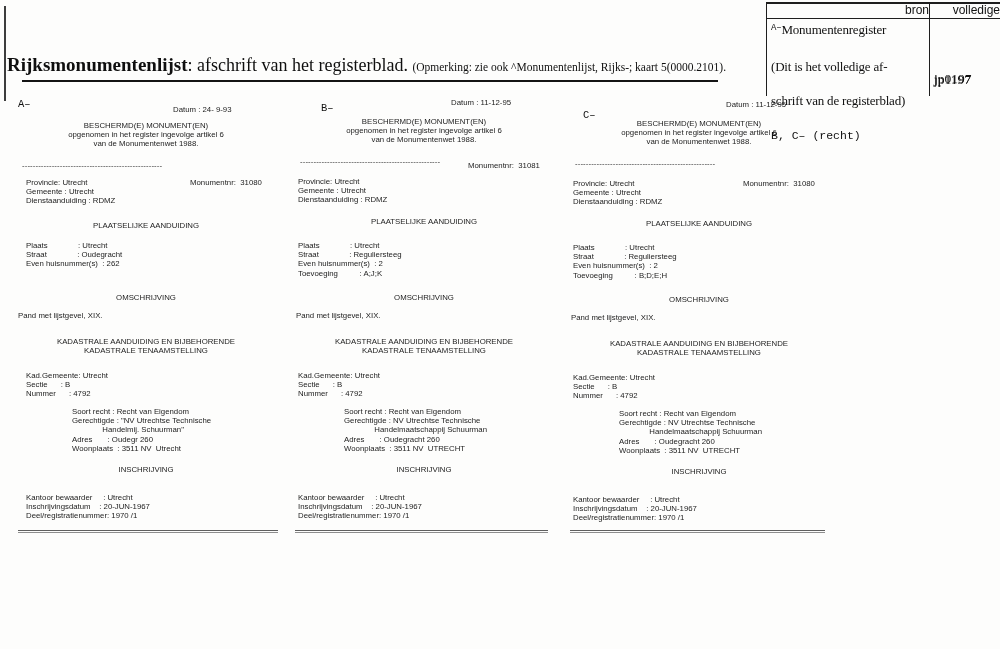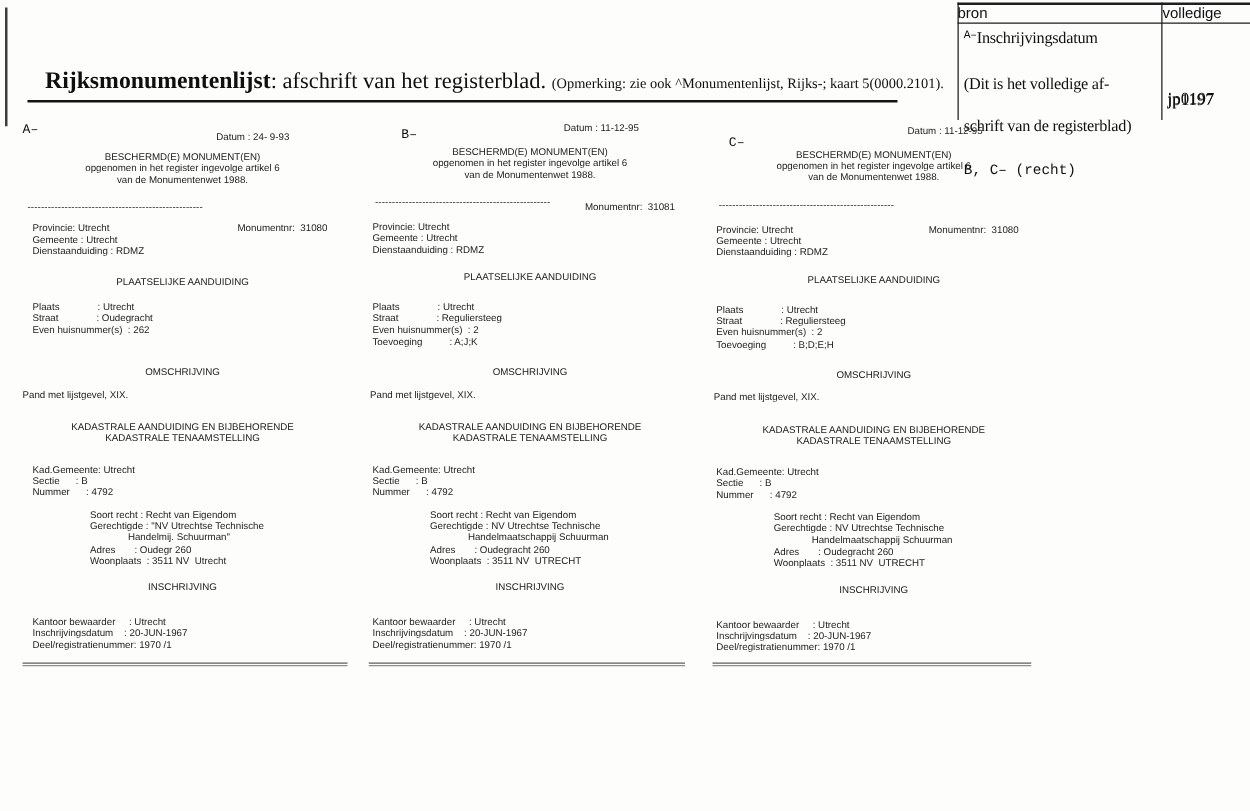--- a/index.html
+++ b/index.html
@@ -21,30 +21,30 @@
     position:absolute; font-family:"Liberation Mono", monospace;
     font-size:10.5px; color:#111; white-space:pre;
   }
   .rule-dashes { color:#2a2a2a; letter-spacing:0.1px; }
   
   .dbl-line {
     position:absolute; top:530px; height:1px;
     border-top:1.5px solid #5f5f5f; border-bottom:1.5px solid #8e8e8e;
   }
   
-  .title-wrap { position:absolute; left:36px; top:54px; white-space:nowrap; color:#0f0f0f; }
+  .title-wrap { position:absolute; left:7px; top:54px; white-space:nowrap; color:#0f0f0f; }
   .title-main { font-weight:bold; font-size:19px; font-family:"Liberation Serif", serif; }
   .title-sub  { font-size:18px; font-family:"Liberation Serif", serif; }
   .title-remark { font-size:11.5px; font-family:"Liberation Serif", serif; }
   .title-rule { position:absolute; left:22px; top:80px; width:696px; border-top:2.2px solid #141414; }
   
   .tbl-line { position:absolute; background:#1e1e1e; }
   .tbl-head {
     position:absolute; font-family:"Liberation Sans", sans-serif;
-    font-size:12px; color:#111; text-align:left;
+    font-size:12px; color:#111; text-align:right;
   }
   .note {
     position:absolute; left:771px; top:21px; width:158px;
     font-size:13px; line-height:17px; color:#101010;
     font-family:"Liberation Serif", serif; letter-spacing:-0.2px; white-space:pre;
   }
   .note-prefix {
     font-family:"Liberation Mono", monospace; font-size:9px;
     position:relative; top:-4px;
   }
@@ -60,21 +60,21 @@
 
 <div class="edge-line"></div>
 
 <div>
   <div class="tbl-line" style="left:766px;top:2px;width:234px;height:1.5px"></div>
   <div class="tbl-line" style="left:766px;top:2px;width:1.3px;height:94px"></div>
   <div class="tbl-line" style="left:929px;top:2px;width:1.3px;height:94px"></div>
   <div class="tbl-line" style="left:766px;top:17.5px;width:234px;height:1.2px"></div>
   <div class="tbl-head" style="left:766px;top:3px;width:163px">bron</div>
   <div class="tbl-head" style="left:930px;top:3px;width:70px">volledige</div>
-  <div class="note"><span class="note-prefix">A–</span><span>Inschrijvingsdatum</span><br>
+  <div class="note"><span class="note-prefix">A–</span><span>Monumentenregister</span><br>
 <span>(Dit is het volledige af-</span><br>
 <span>schrift van de registerblad)</span><br>
 <span class="note-line4">B, C– (recht)</span></div>
   <div class="code" style="top:71px">jp0197</div>
   <div class="code" style="top:72px">jp1197</div>
 </div>
 
 <div class="title-wrap">
   <span class="title-main">Rijksmonumentenlijst</span><span class="title-sub">: afschrift van het registerblad. </span><span class="title-remark">(Opmerking: zie ook ^Monumentenlijst, Rijks-; kaart 5(0000.2101).</span>
 </div>

